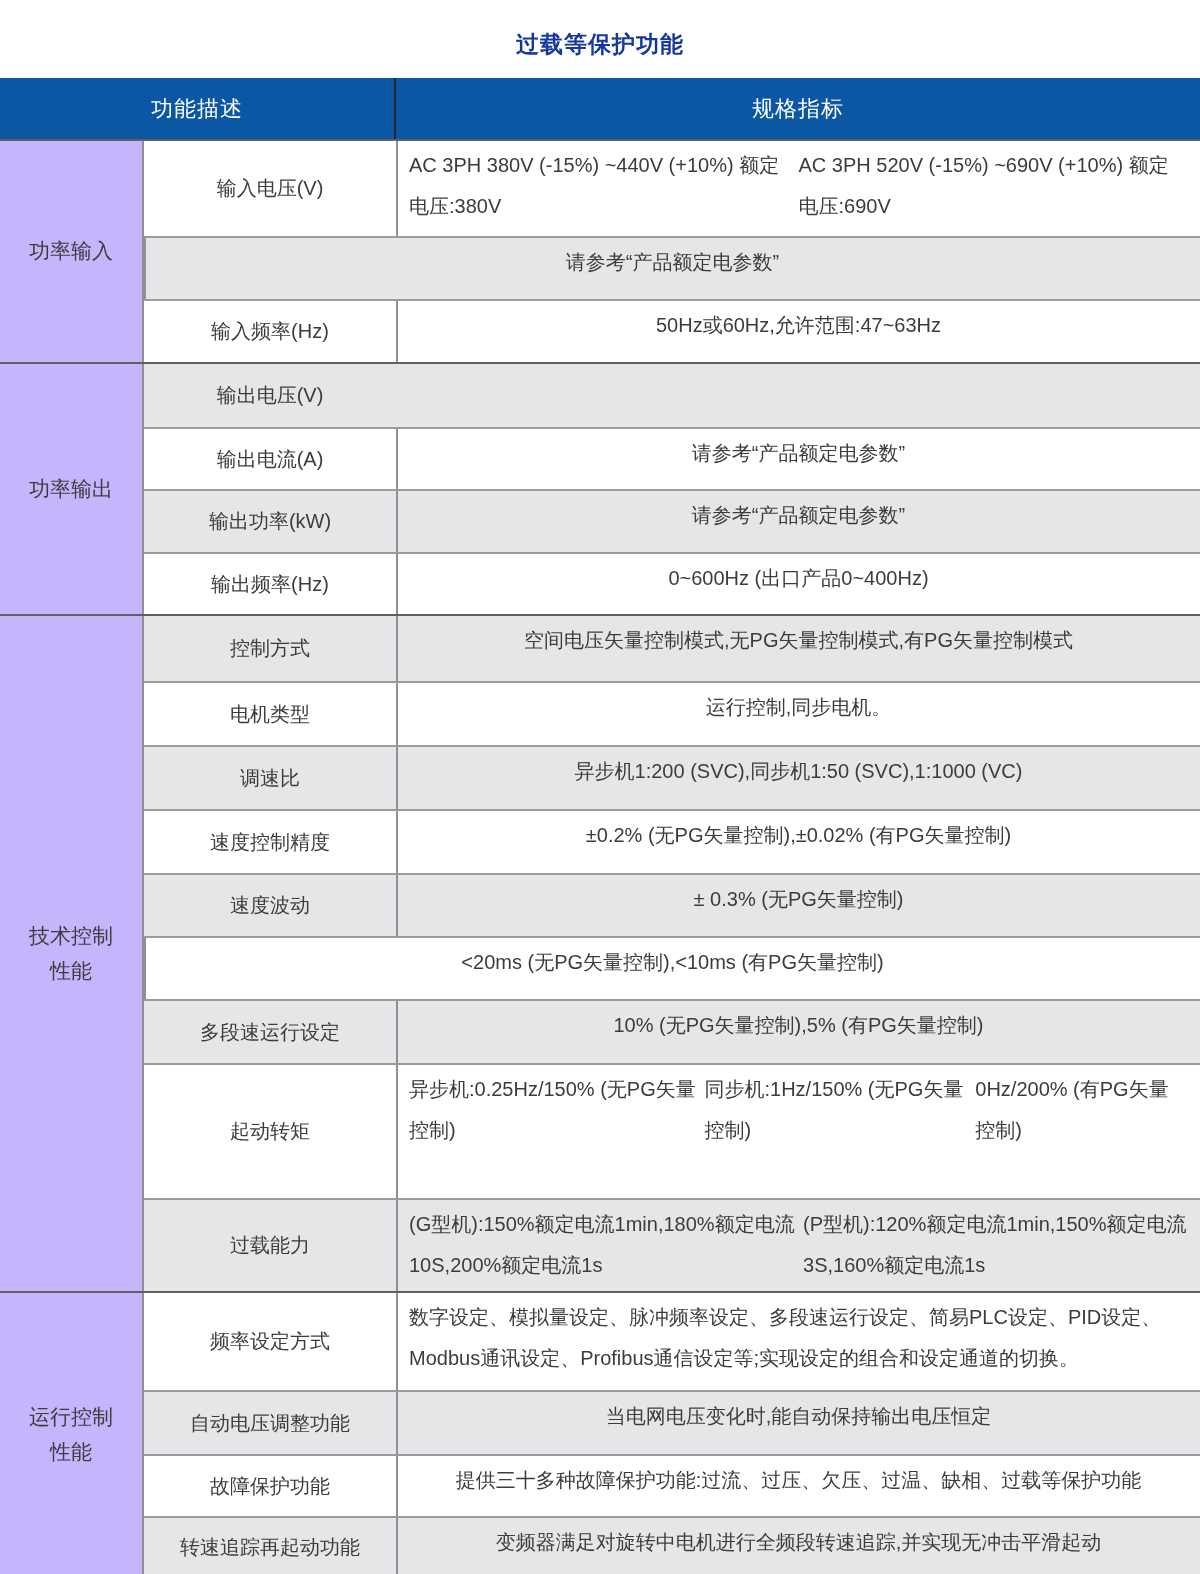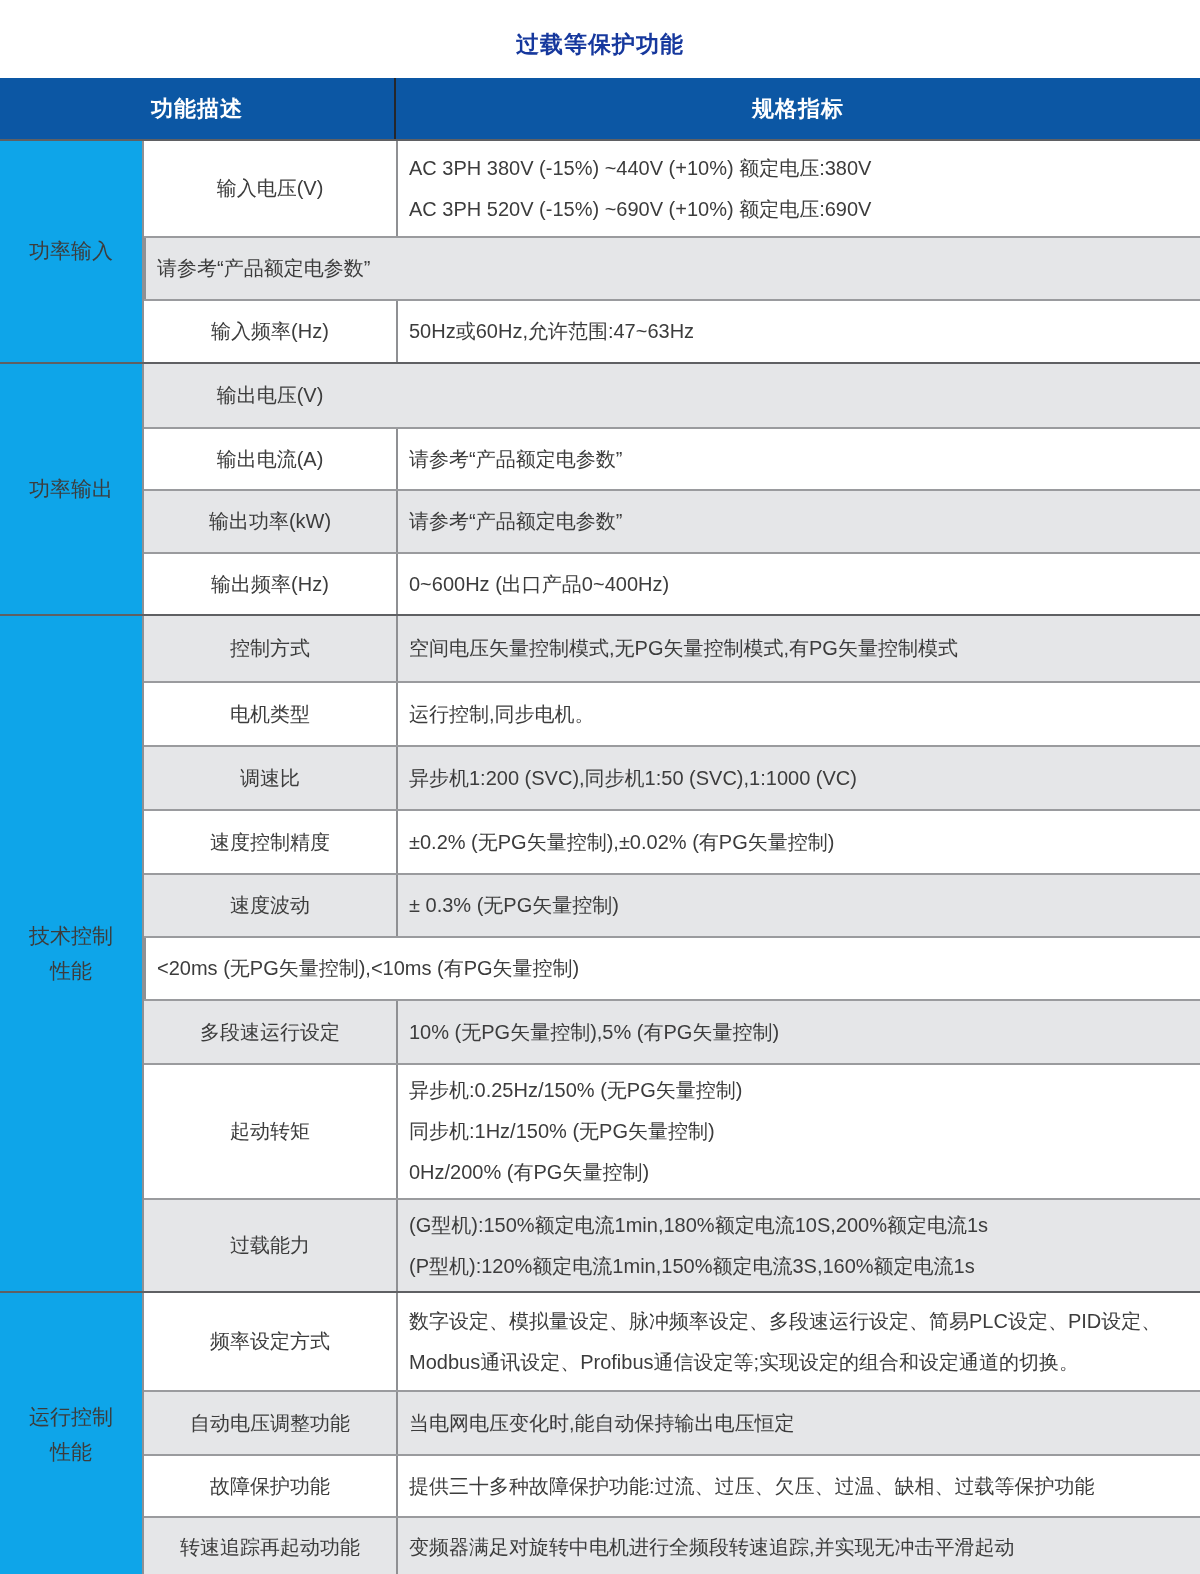--- a/index.html
+++ b/index.html
@@ -20,21 +20,21 @@
     font-weight: bold;
     color: #16389d;
     letter-spacing: 1px;
   }
   .thead {
     display: flex;
     height: 61px;
     background: #0c57a4;
     color: #ffffff;
     font-size: 22px;
-    font-weight: bold;
+    font-weight: normal;
     letter-spacing: 1px;
   }
   .thead .hcell-left {
     width: 396px;
     display: flex;
     align-items: center;
     justify-content: center;
     border-right: 2px solid #26272b;
   }
   .thead .hcell-right {
@@ -48,21 +48,21 @@
     border-top: 2px solid #5f6063;
   }
   .cat {
     width: 142px;
     display: flex;
     flex-direction: column;
     align-items: center;
     justify-content: center;
     font-size: 21px;
     line-height: 1.65;
-    background: #0ea5e9;
+    background: #c4b5fd;
     text-align: center;
   }
   .rows {
     flex: 1;
     border-left: 2px solid #8f9093;
   }
   .row { display: flex; }
   .row + .row { border-top: 2px solid #9a9b9e; }
   .row.gray { background: #e5e6e8; }
   .param {
@@ -72,21 +72,21 @@
     justify-content: center;
     text-align: center;
     font-size: 20px;
     padding: 2px 6px;
     border-radius: 32px;
   }
   .spec {
     flex: 1;
     border-left: 2px solid #8f9093;
     display: flex;
-    flex-direction: column;
+    flex-direction: row;
     justify-content: center;
     padding: 4px 12px 4px 11px;
     font-size: 20px;
     line-height: 2.05;
   }
 </style>
 </head>
 <body>
 
 <div class="title-bar">过载等保护功能</div>

